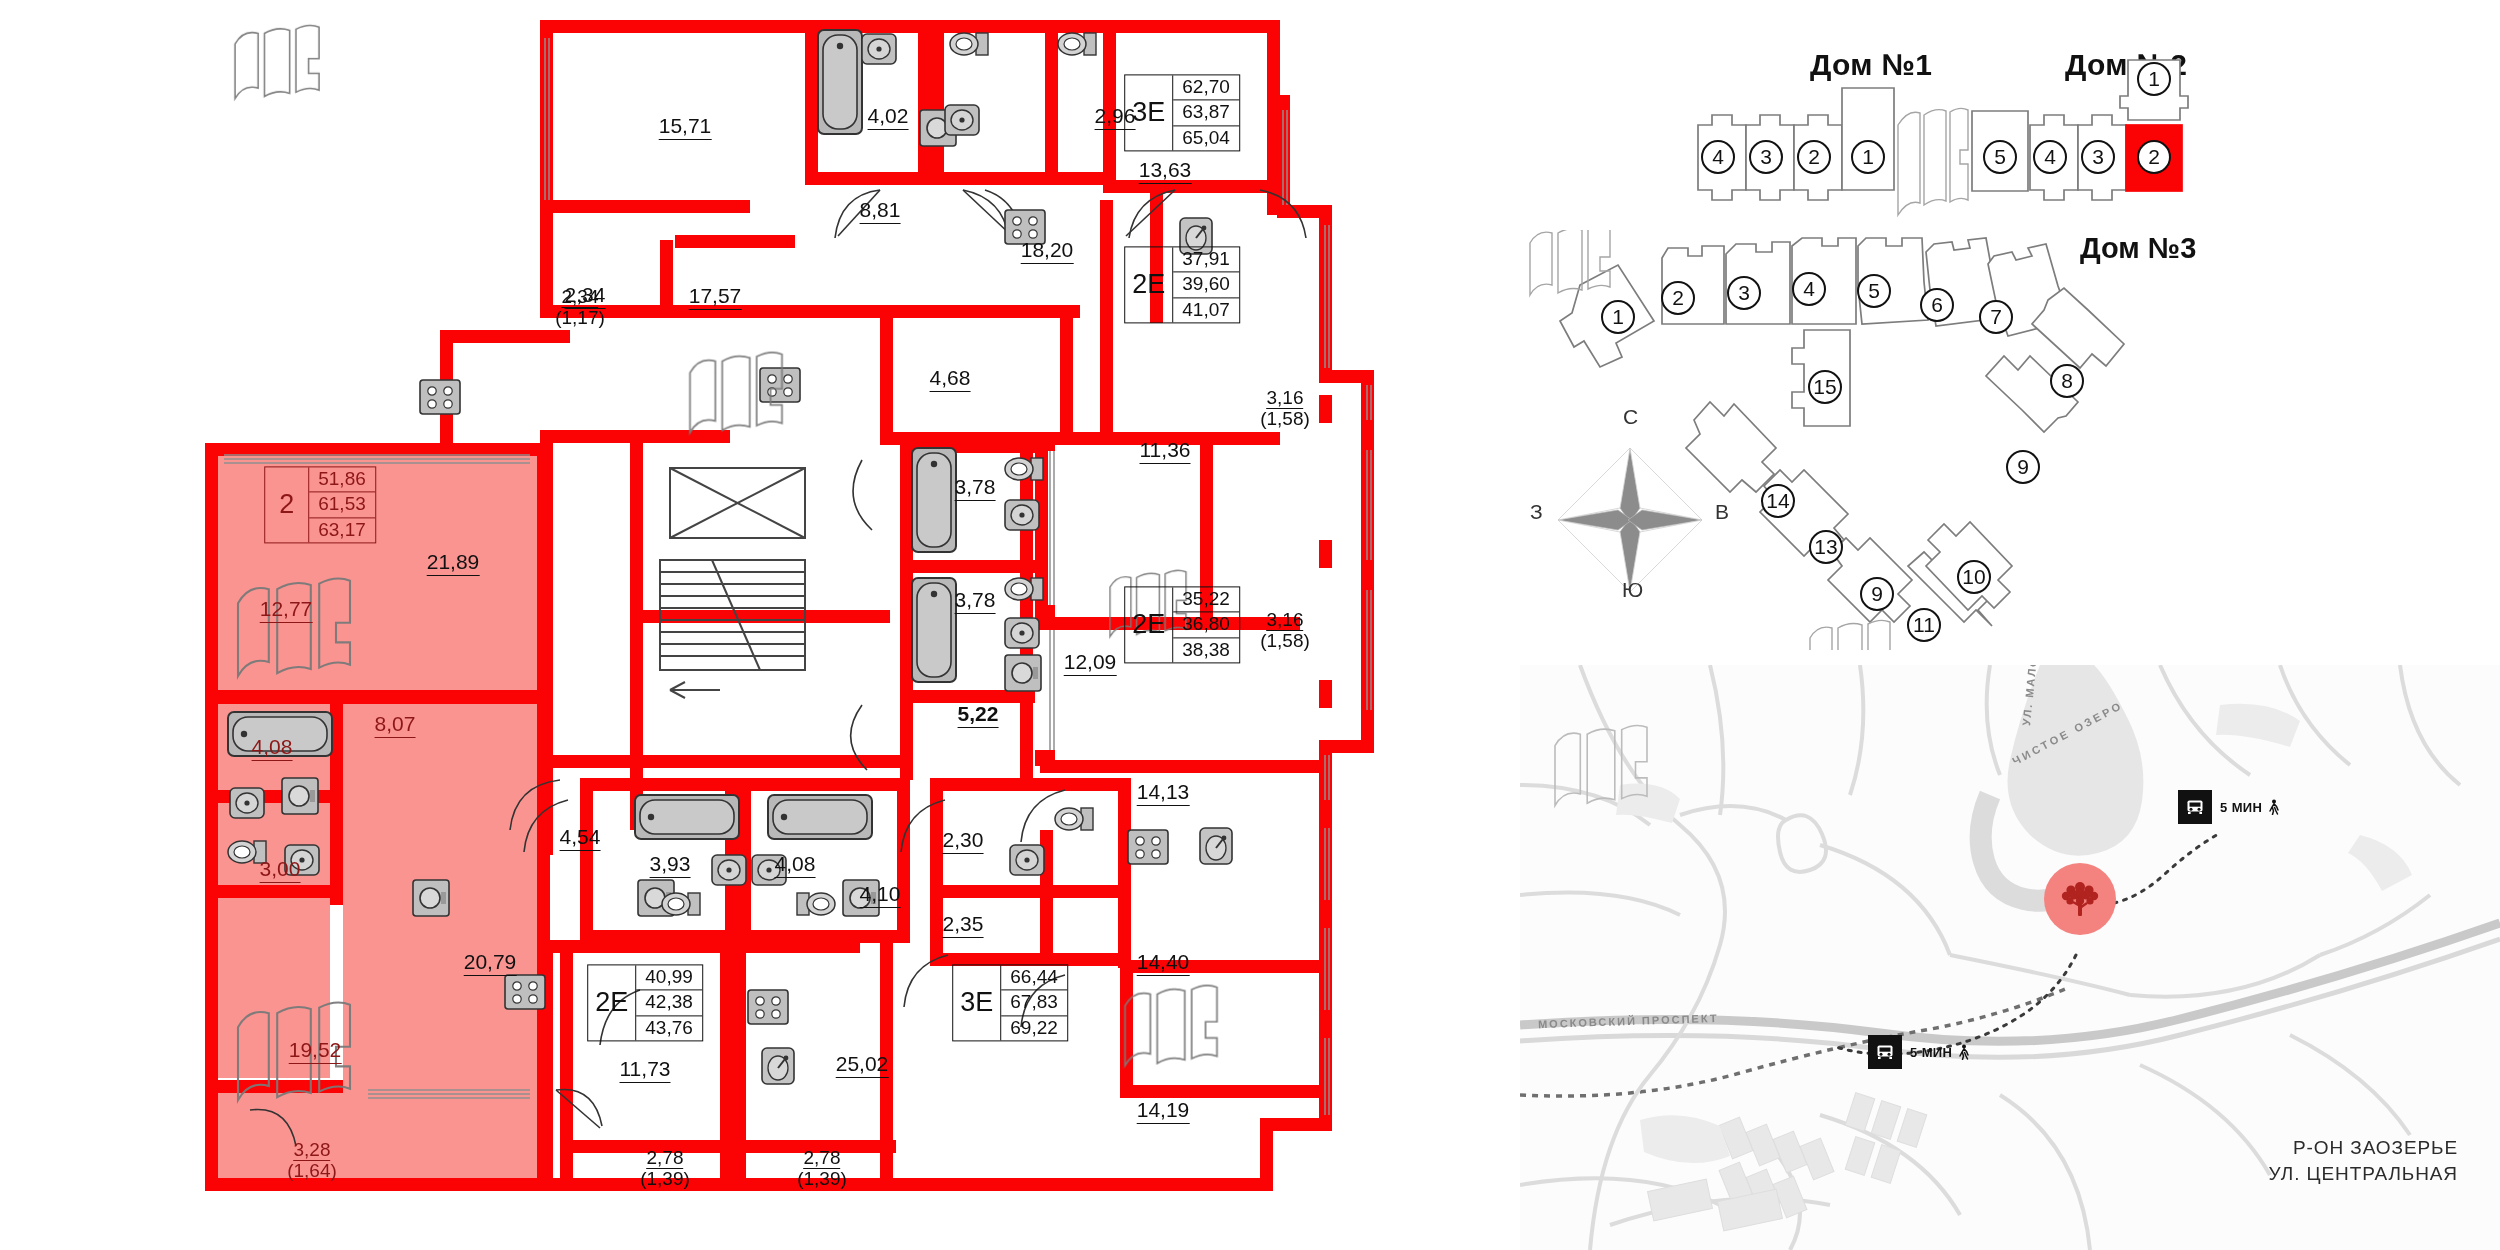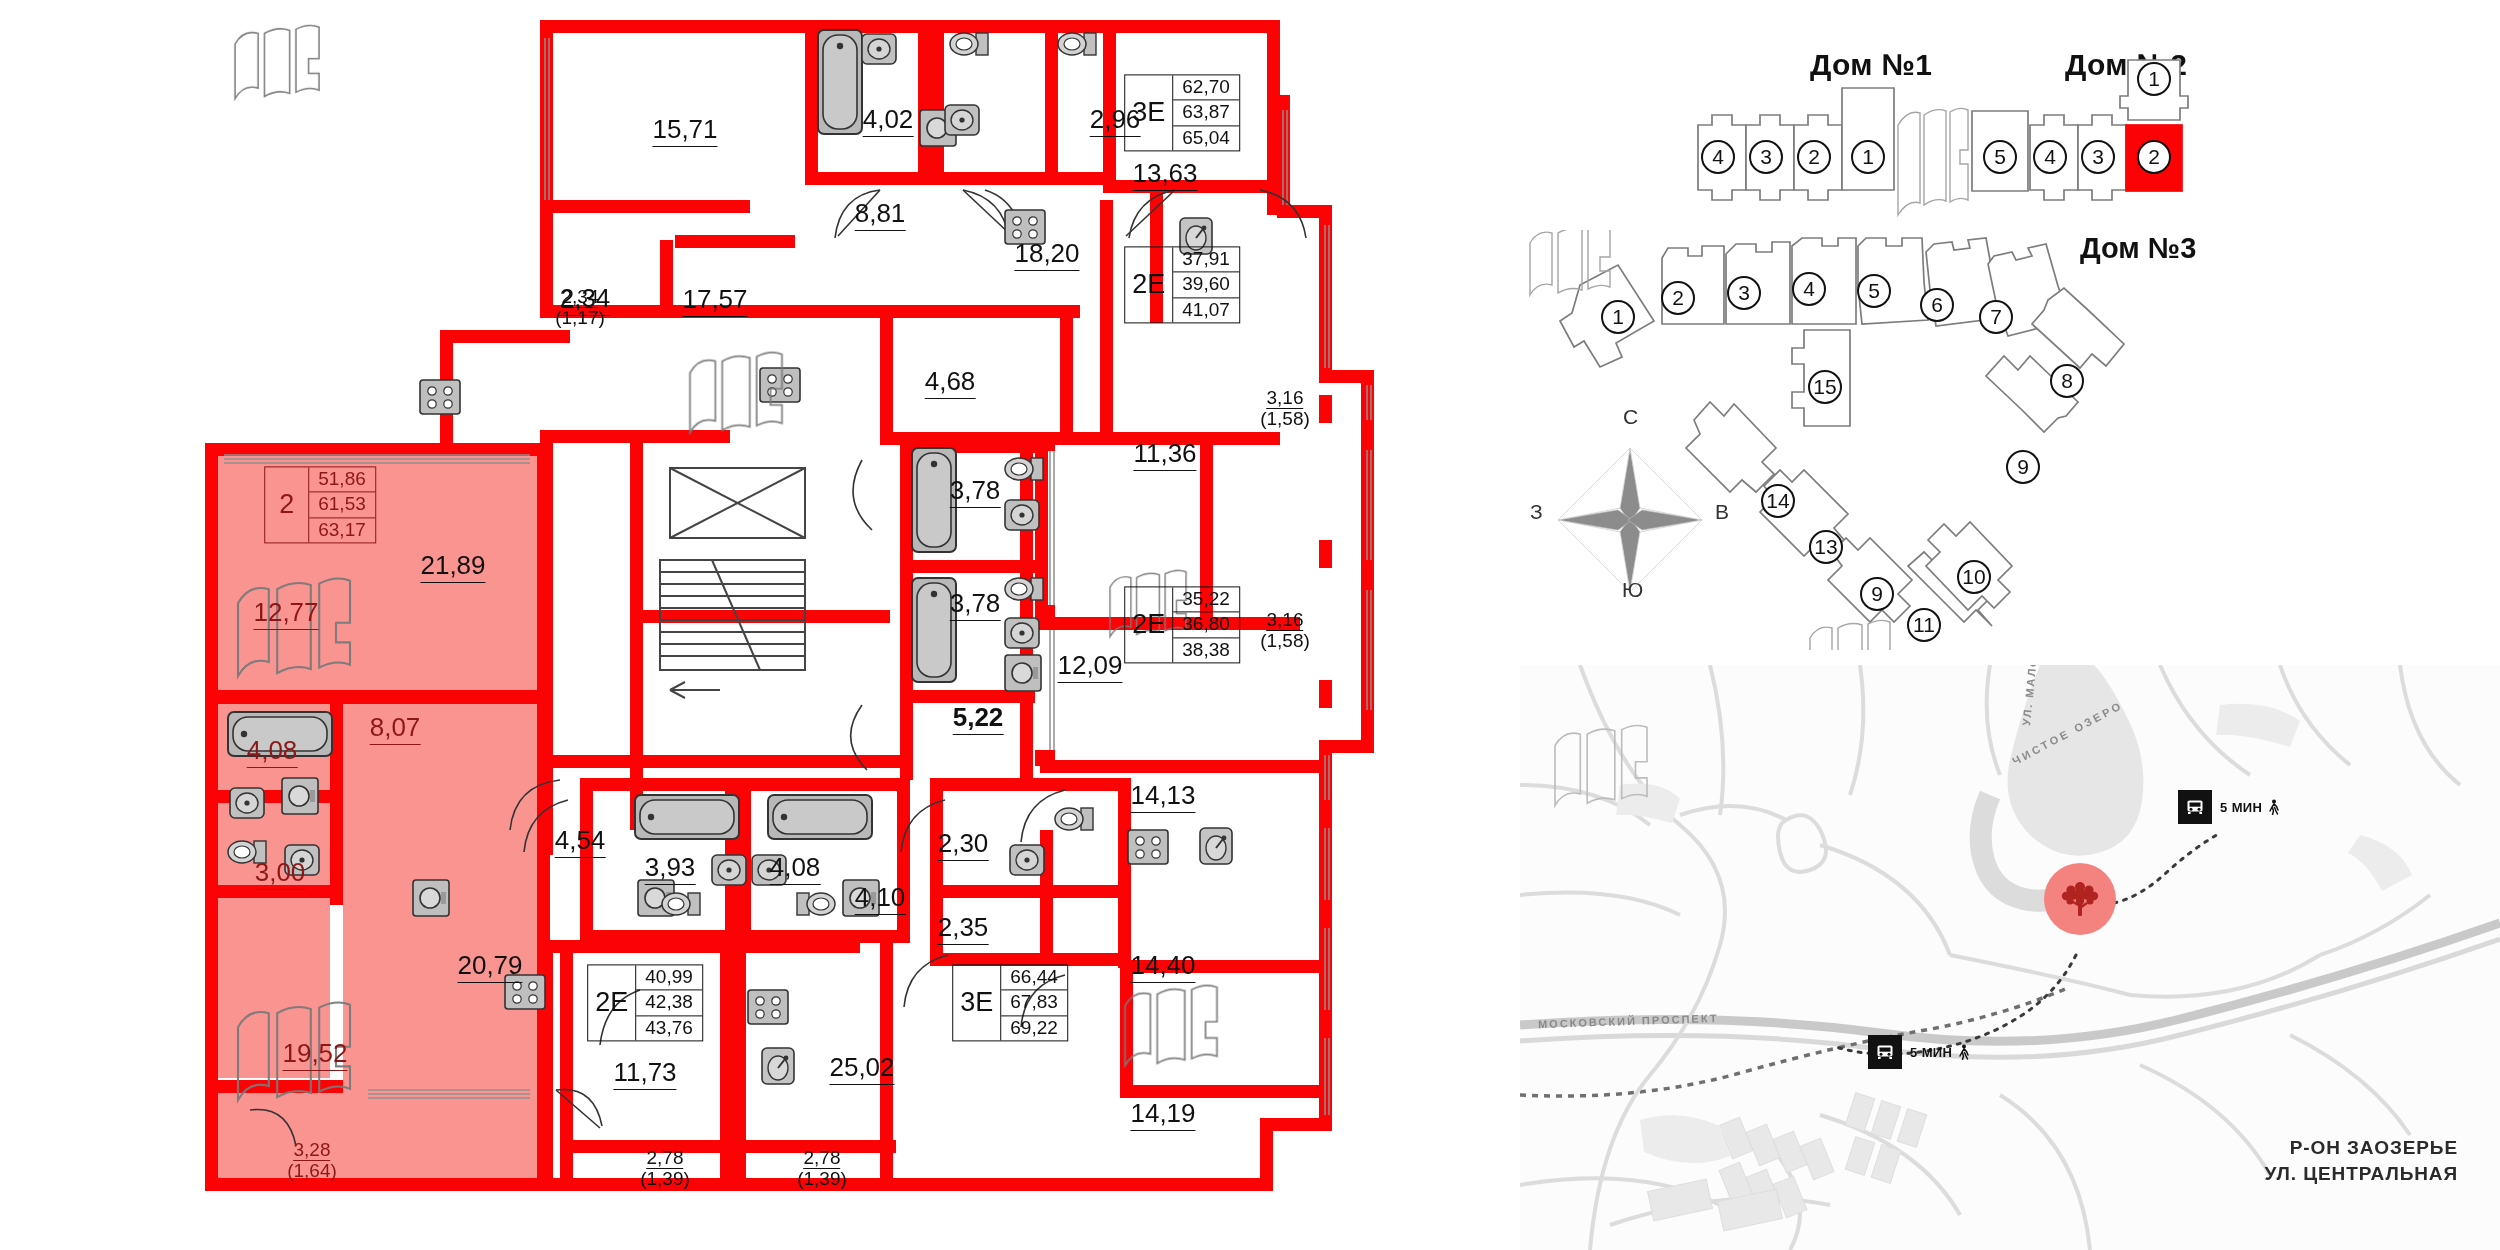--- a/index.html
+++ b/index.html
@@ -89,38 +89,38 @@
     color: #111;
     letter-spacing: 0.4px;
     white-space: nowrap;
     display:flex; align-items:center; gap:5px;
   }
   .addr {
     position: absolute;
     right: 42px;
     text-align: right;
     font-size: 19px;
-    font-weight: bold;
+    font-weight: normal;
     color: #2b2b2b;
     letter-spacing: 0.9px;
     line-height: 1.35;
   }
   .road-label {
     position: absolute;
     font-size: 11px;
     font-weight: bold;
     color: #8a8a8a;
     letter-spacing: 2px;
     white-space: nowrap;
   }
 
   
   .rm {
     position: absolute;
-    font-size: 26px;
+    font-size: 21px;
     color: #111;
     border-bottom: 1.4px solid #111;
     padding-bottom: 1px;
     white-space: nowrap;
     transform: translateX(-50%);
     font-family: "Liberation Sans", sans-serif;
   }
   .rm.hl { color: #8d1717; border-bottom-color: #8d1717; }
   .rm2 {
     position: absolute;

